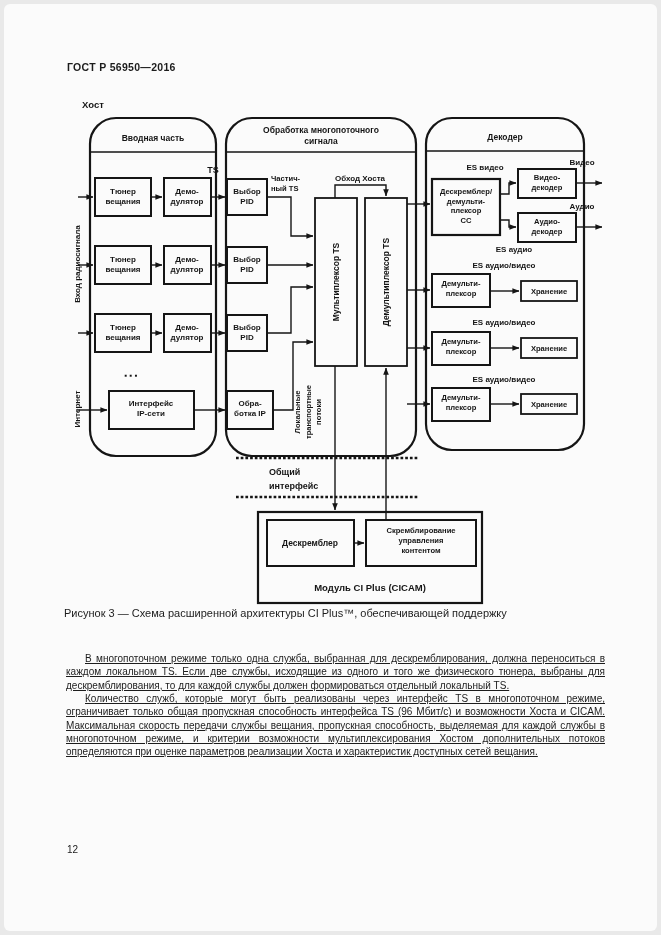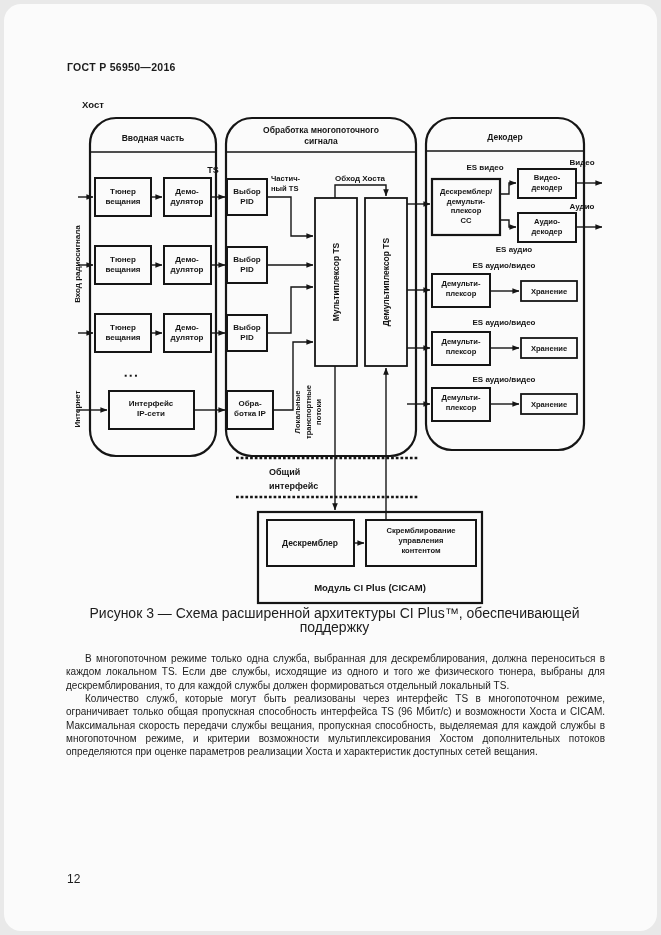--- a/index.html
+++ b/index.html
@@ -1,32 +1,32 @@
 <!DOCTYPE html>
 <html><head>
 <meta charset="utf-8">
 <style>
   html,body{margin:0;padding:0;}
   body{width:661px;height:935px;background:#e9e9e9;position:relative;overflow:hidden;
        font-family:"Liberation Sans",sans-serif;color:#1c1c1c;}
   .page{position:absolute;left:4px;top:4px;right:4px;bottom:4px;background:#fbfbfb;
-        border-radius:17px;}
+        border-radius:6px;}
   .hdr{position:absolute;left:63px;top:58px;font-size:10.5px;font-weight:bold;
        letter-spacing:.3px;line-height:1;}
   svg{position:absolute;left:0;top:0;}
   .svgt{font-family:"Liberation Sans",sans-serif;font-weight:bold;fill:#151515;}
   .s75{font-size:7.6px}.s8{font-size:8px}.s85{font-size:8.5px}.s9{font-size:9px}.s95{font-size:9.5px}
   .ln{stroke:#151515;stroke-width:1.4;fill:none;}
   .bx{stroke:#151515;fill:none;}
-  .caption{position:absolute;left:60px;top:603px;width:541px;text-align:center;
-           font-size:14px;line-height:13.5px;}
+  .caption{position:absolute;left:60px;top:603px;width:541px;
+           font-size:11px;line-height:13.5px;}
   .bodytext{position:absolute;left:62px;top:648px;width:539px;font-size:10px;
             line-height:13.35px;text-align:justify;}
-  .bodytext p{margin:0;text-indent:19px;}
-  .pagenum{position:absolute;left:63px;top:840px;font-size:12px;margin-top:28px;}
+  .bodytext p{margin:0;text-indent:19px;text-decoration:underline;}
+  .pagenum{position:absolute;left:63px;top:840px;font-size:10px;}
 </style>
 </head>
 <body>
 
 <div class="page">
 
   <div class="hdr">ГОСТ Р 56950—2016</div>
 
   <svg width="661" height="935">
     <defs>

